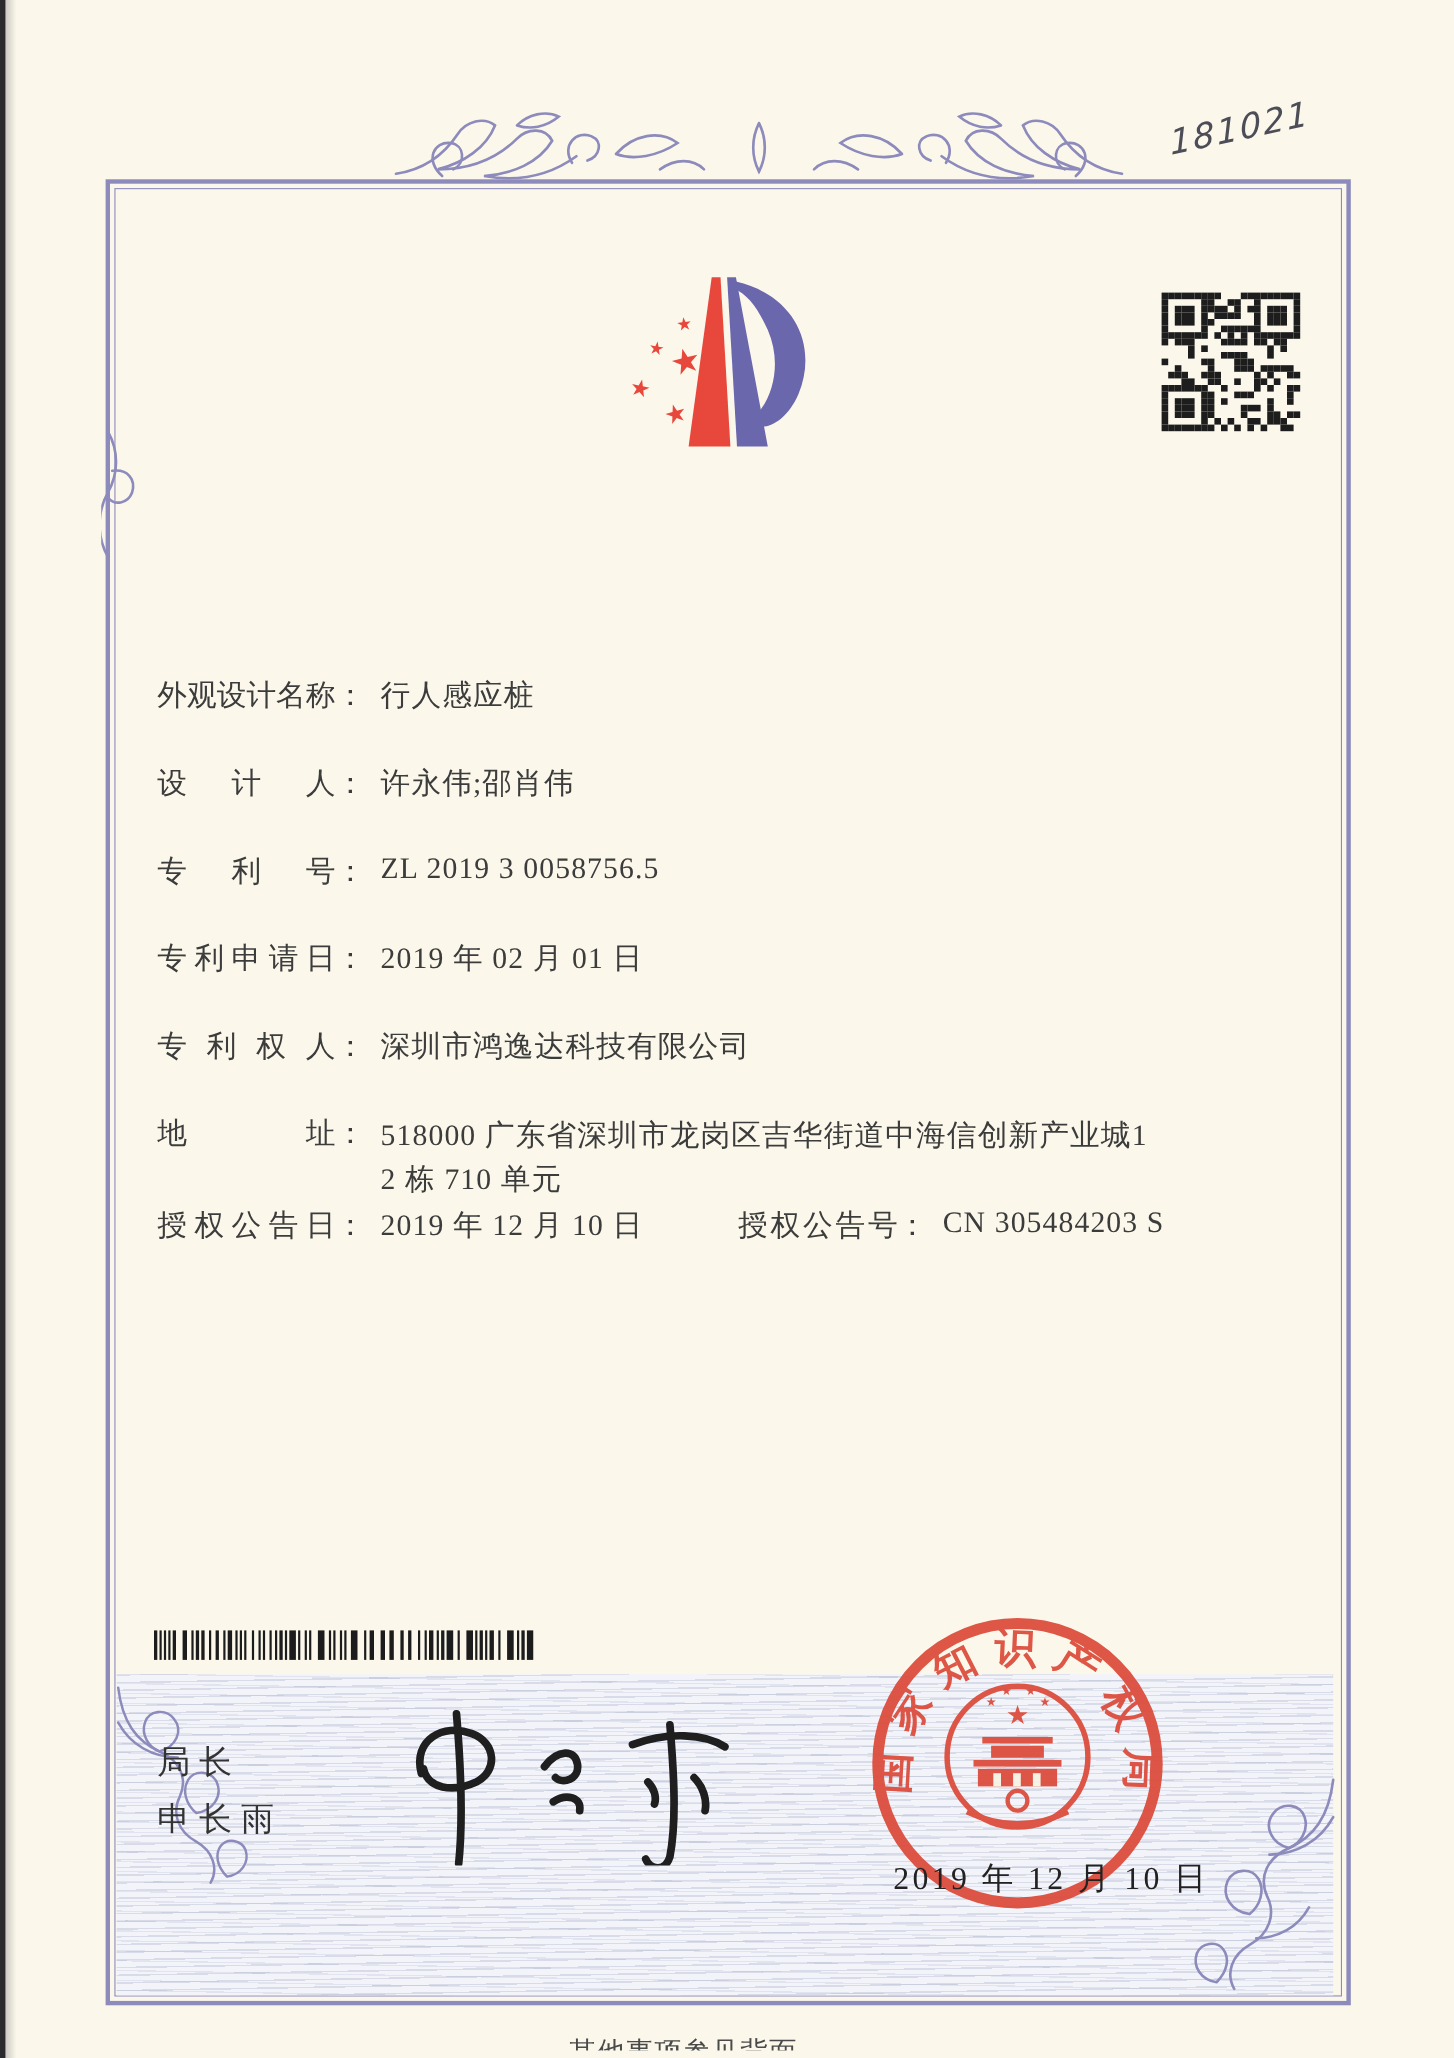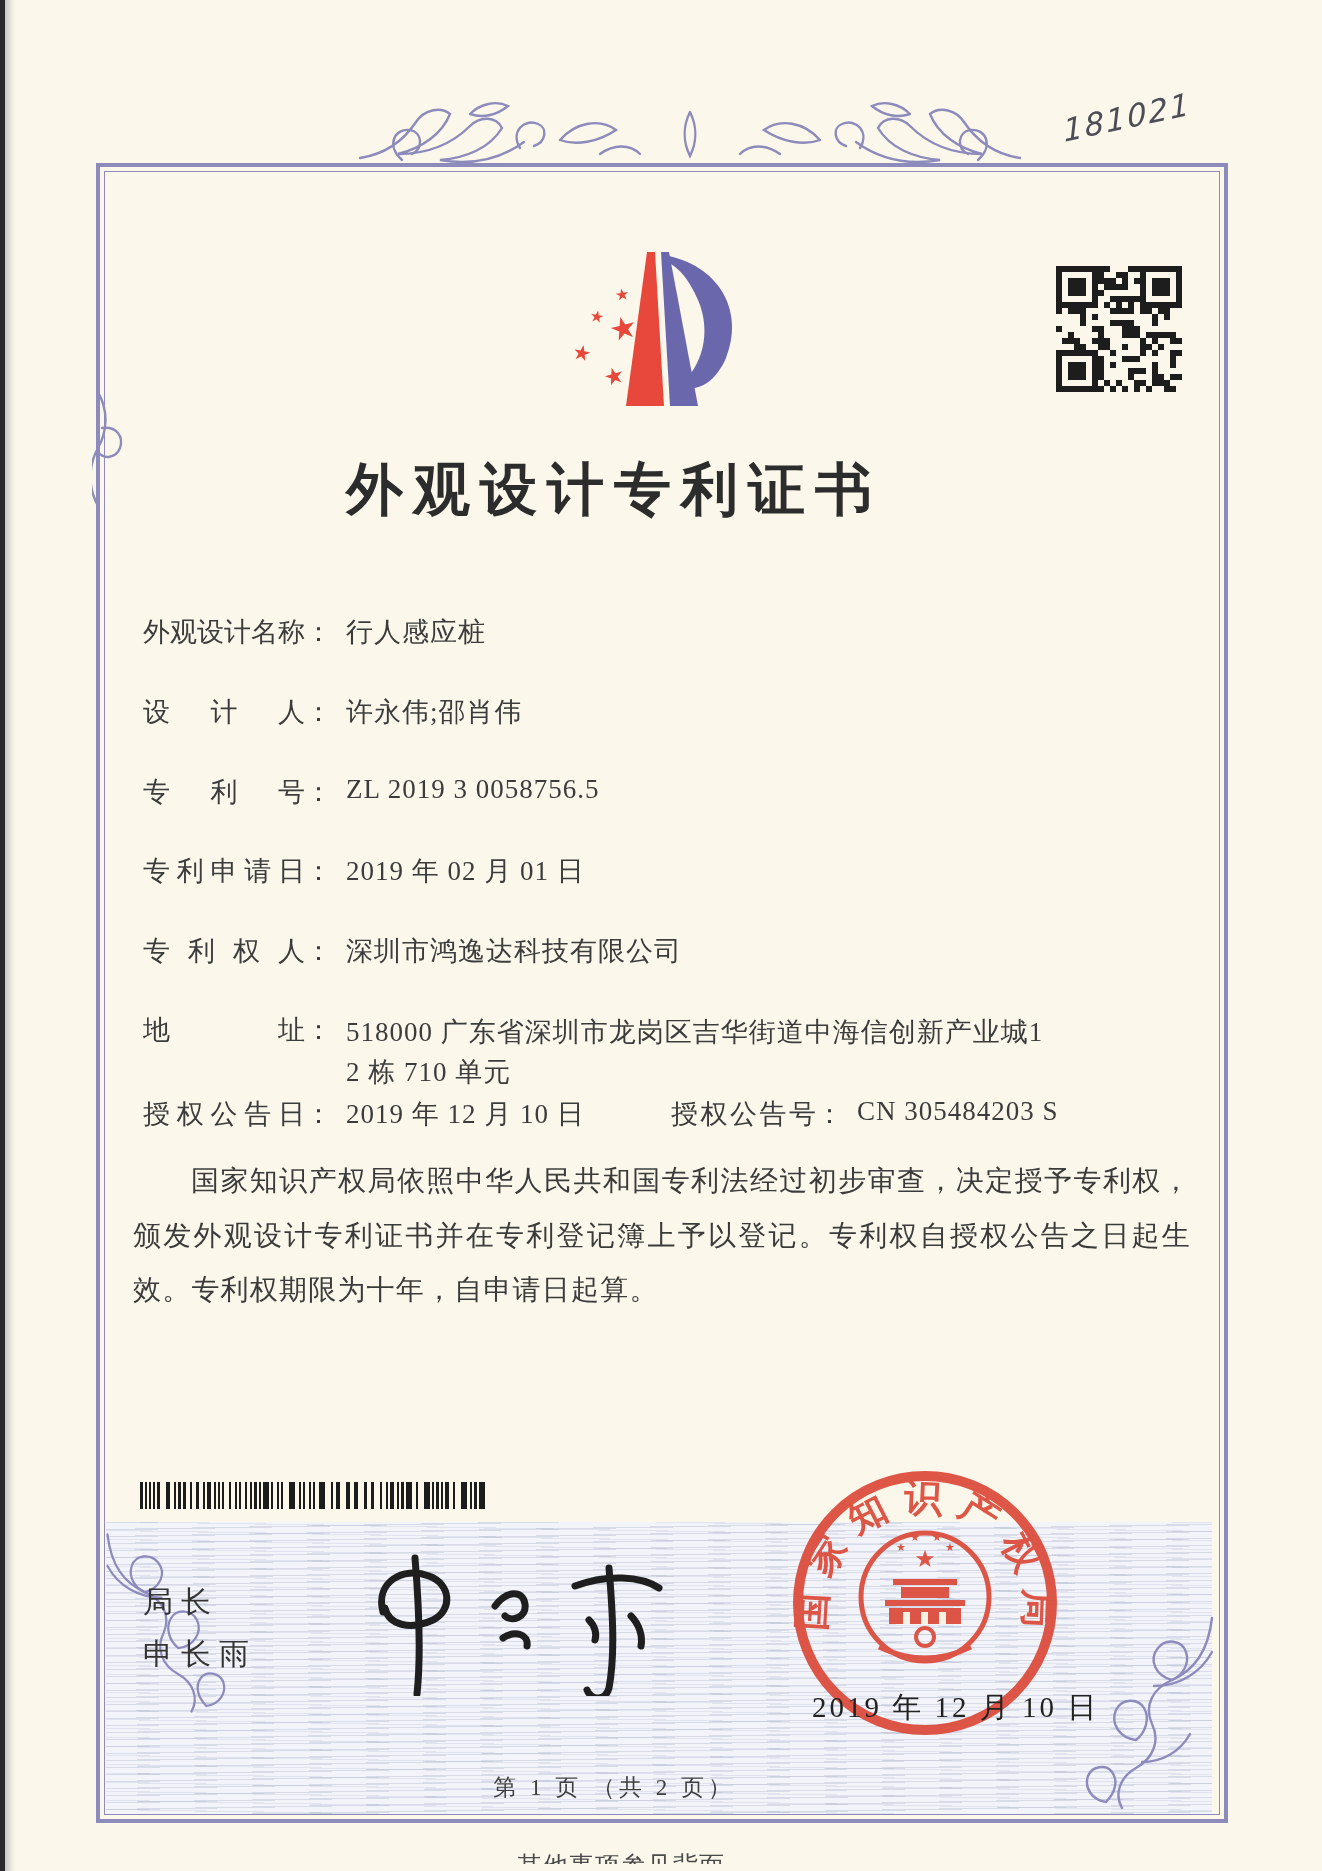--- a/index.html
+++ b/index.html
@@ -593,21 +593,20 @@
         <div></div>
         <div class="on"></div>
         <div></div>
         <div></div>
         <div class="on"></div>
         <div class="on"></div>
         <div></div>
       </div>
   </div>
 
-  <h1 class="title">外观设计专利证书</h1>
 
   <div class="row" style="top:614px">
     <span class="lbl">
         <span>外</span>
         <span>观</span>
         <span>设</span>
         <span>计</span>
         <span>名</span>
         <span>称</span>
       </span><span class="colon">：</span><span class="val">行人感应桩</span>
@@ -667,21 +666,20 @@
       <span class="lbl lbl-sm">
           <span>授</span>
           <span>权</span>
           <span>公</span>
           <span>告</span>
           <span>号</span>
         </span><span class="colon">：</span><span class="val">CN 305484203 S</span>
     </span>
   </div>
 
-  <p class="para" style="top:1154px">国家知识产权局依照中华人民共和国专利法经过初步审查，决定授予专利权，颁发外观设计专利证书并在专利登记簿上予以登记。专利权自授权公告之日起生效。专利权期限为十年，自申请日起算。</p>
 
   <div class="barcode">
       <div class="b d" style="width: 3px;"></div>
       <div class="b" style="width: 2px;"></div>
       <div class="b d" style="width: 2px;"></div>
       <div class="b" style="width: 2px;"></div>
       <div class="b d" style="width: 2px;"></div>
       <div class="b" style="width: 2px;"></div>
       <div class="b d" style="width: 2px;"></div>
       <div class="b" style="width: 2px;"></div>
@@ -826,17 +824,16 @@
       <rect x="114" y="145" width="7" height="12" fill="#f7f3e4"></rect>
       <rect x="132" y="145" width="7" height="12" fill="#f7f3e4"></rect>
       <rect x="150" y="145" width="7" height="12" fill="#f7f3e4"></rect>
       <circle cx="136" cy="170" r="9" fill="none" stroke="#dc4a39" stroke-width="4"></circle>
       <path d="M90,180 q46,22 92,0" fill="none" stroke="#dc4a39" stroke-width="5"></path>
     </g>
   </svg>
 
   <div class="seal-date">2019 年 12 月 10 日</div>
 
-  <div class="page-footer">第 1 页 （共 2 页）</div>
 
   <div class="clipped-text">其他事项参见背面</div>
 
 </div>
 
 </body></html>

